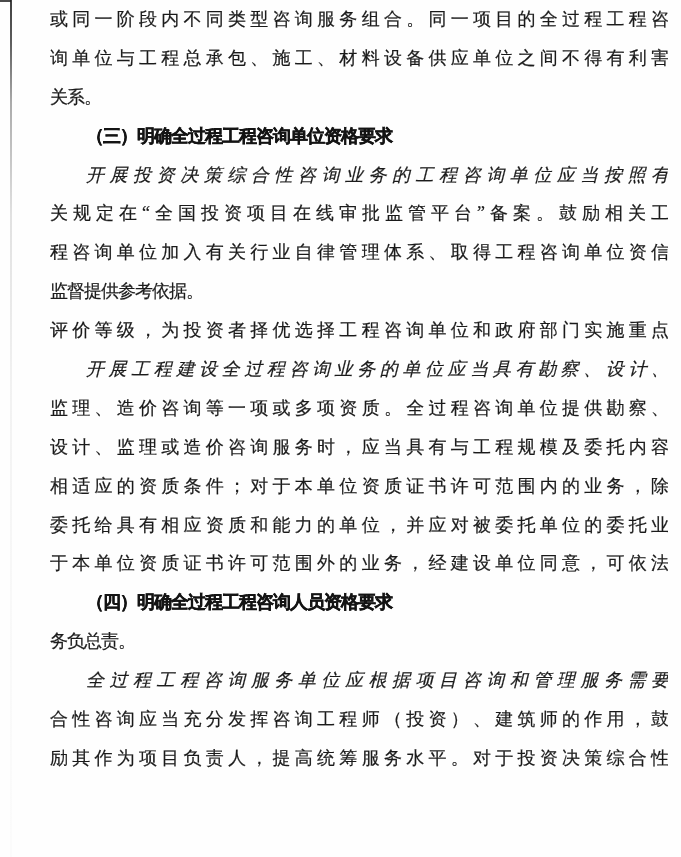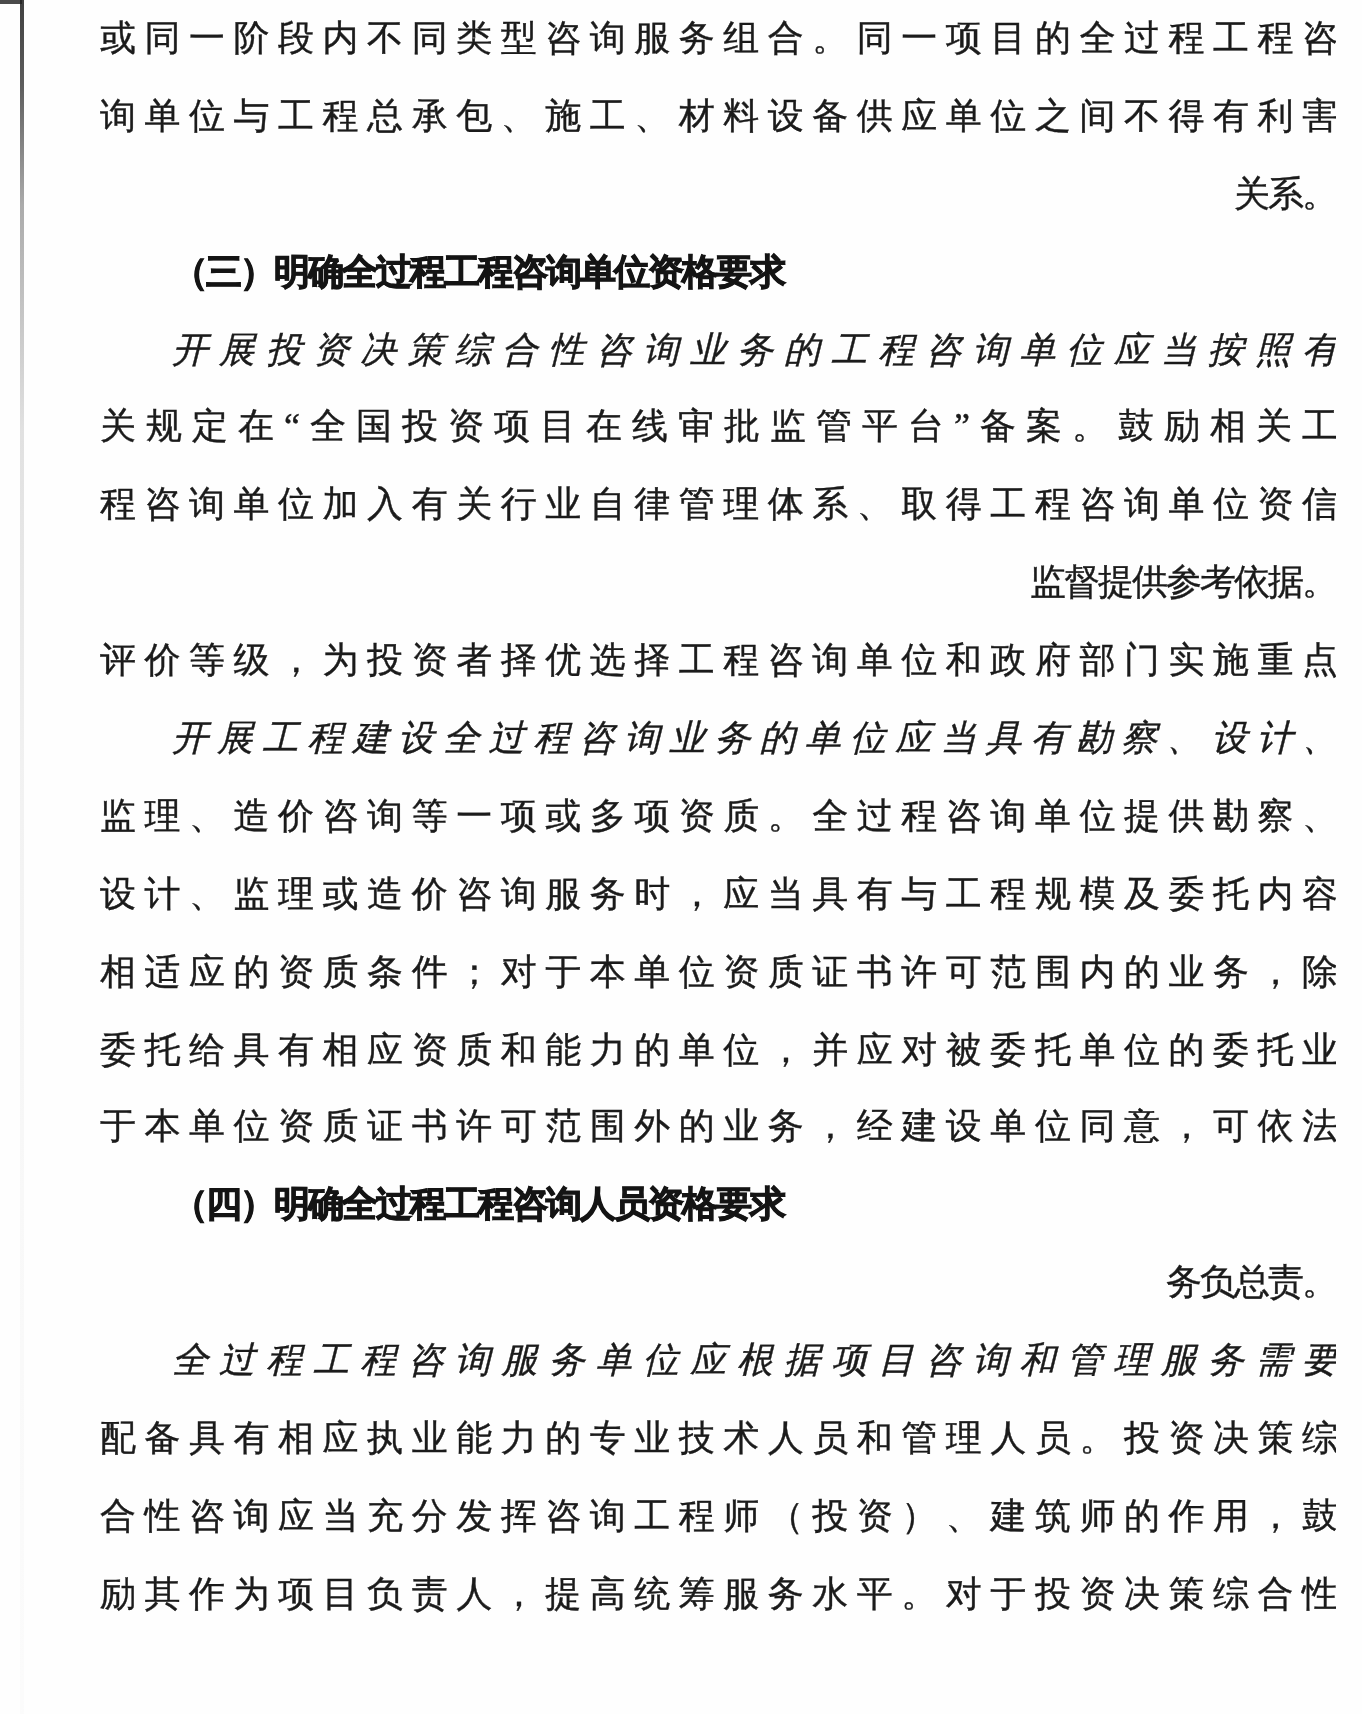--- a/index.html
+++ b/index.html
@@ -51,21 +51,21 @@
     color: #1b1b1b;
     overflow: hidden;
     -webkit-text-stroke: 0.2px #1b1b1b;
   }
   
   .j {
     text-align: justify;
     text-align-last: justify;
   }
   
-  .l { text-align: right; }
+  .l { text-align: left; }
   
   .ind { text-indent: 2em; font-style: italic; }
   
   .h {
     text-indent: 2em;
     text-align: left;
     font-weight: 700;
     -webkit-text-stroke: 0.4px #141414;
     color: #141414;
   }
@@ -89,17 +89,16 @@
     <div class="line j">评价等级，为投资者择优选择工程咨询单位和政府部门实施重点</div>
     <div class="line j ind">开展工程建设全过程咨询业务的单位应当具有勘察、设计、</div>
     <div class="line j">监理、造价咨询等一项或多项资质。全过程咨询单位提供勘察、</div>
     <div class="line j">设计、监理或造价咨询服务时，应当具有与工程规模及委托内容</div>
     <div class="line j">相适应的资质条件；对于本单位资质证书许可范围内的业务，除</div>
     <div class="line j">委托给具有相应资质和能力的单位，并应对被委托单位的委托业</div>
     <div class="line j">于本单位资质证书许可范围外的业务，经建设单位同意，可依法</div>
     <div class="line h">（四）明确全过程工程咨询人员资格要求</div>
     <div class="line l">务负总责。</div>
     <div class="line j ind">全过程工程咨询服务单位应根据项目咨询和管理服务需要</div>
-    <div class="line j">配备具有相应执业能力的专业技术人员和管理人员。投资决策综</div>
     <div class="line j">合性咨询应当充分发挥咨询工程师（投资）、建筑师的作用，鼓</div>
     <div class="line j">励其作为项目负责人，提高统筹服务水平。对于投资决策综合性</div>
   </div>
 </div>
 
 </body></html>

